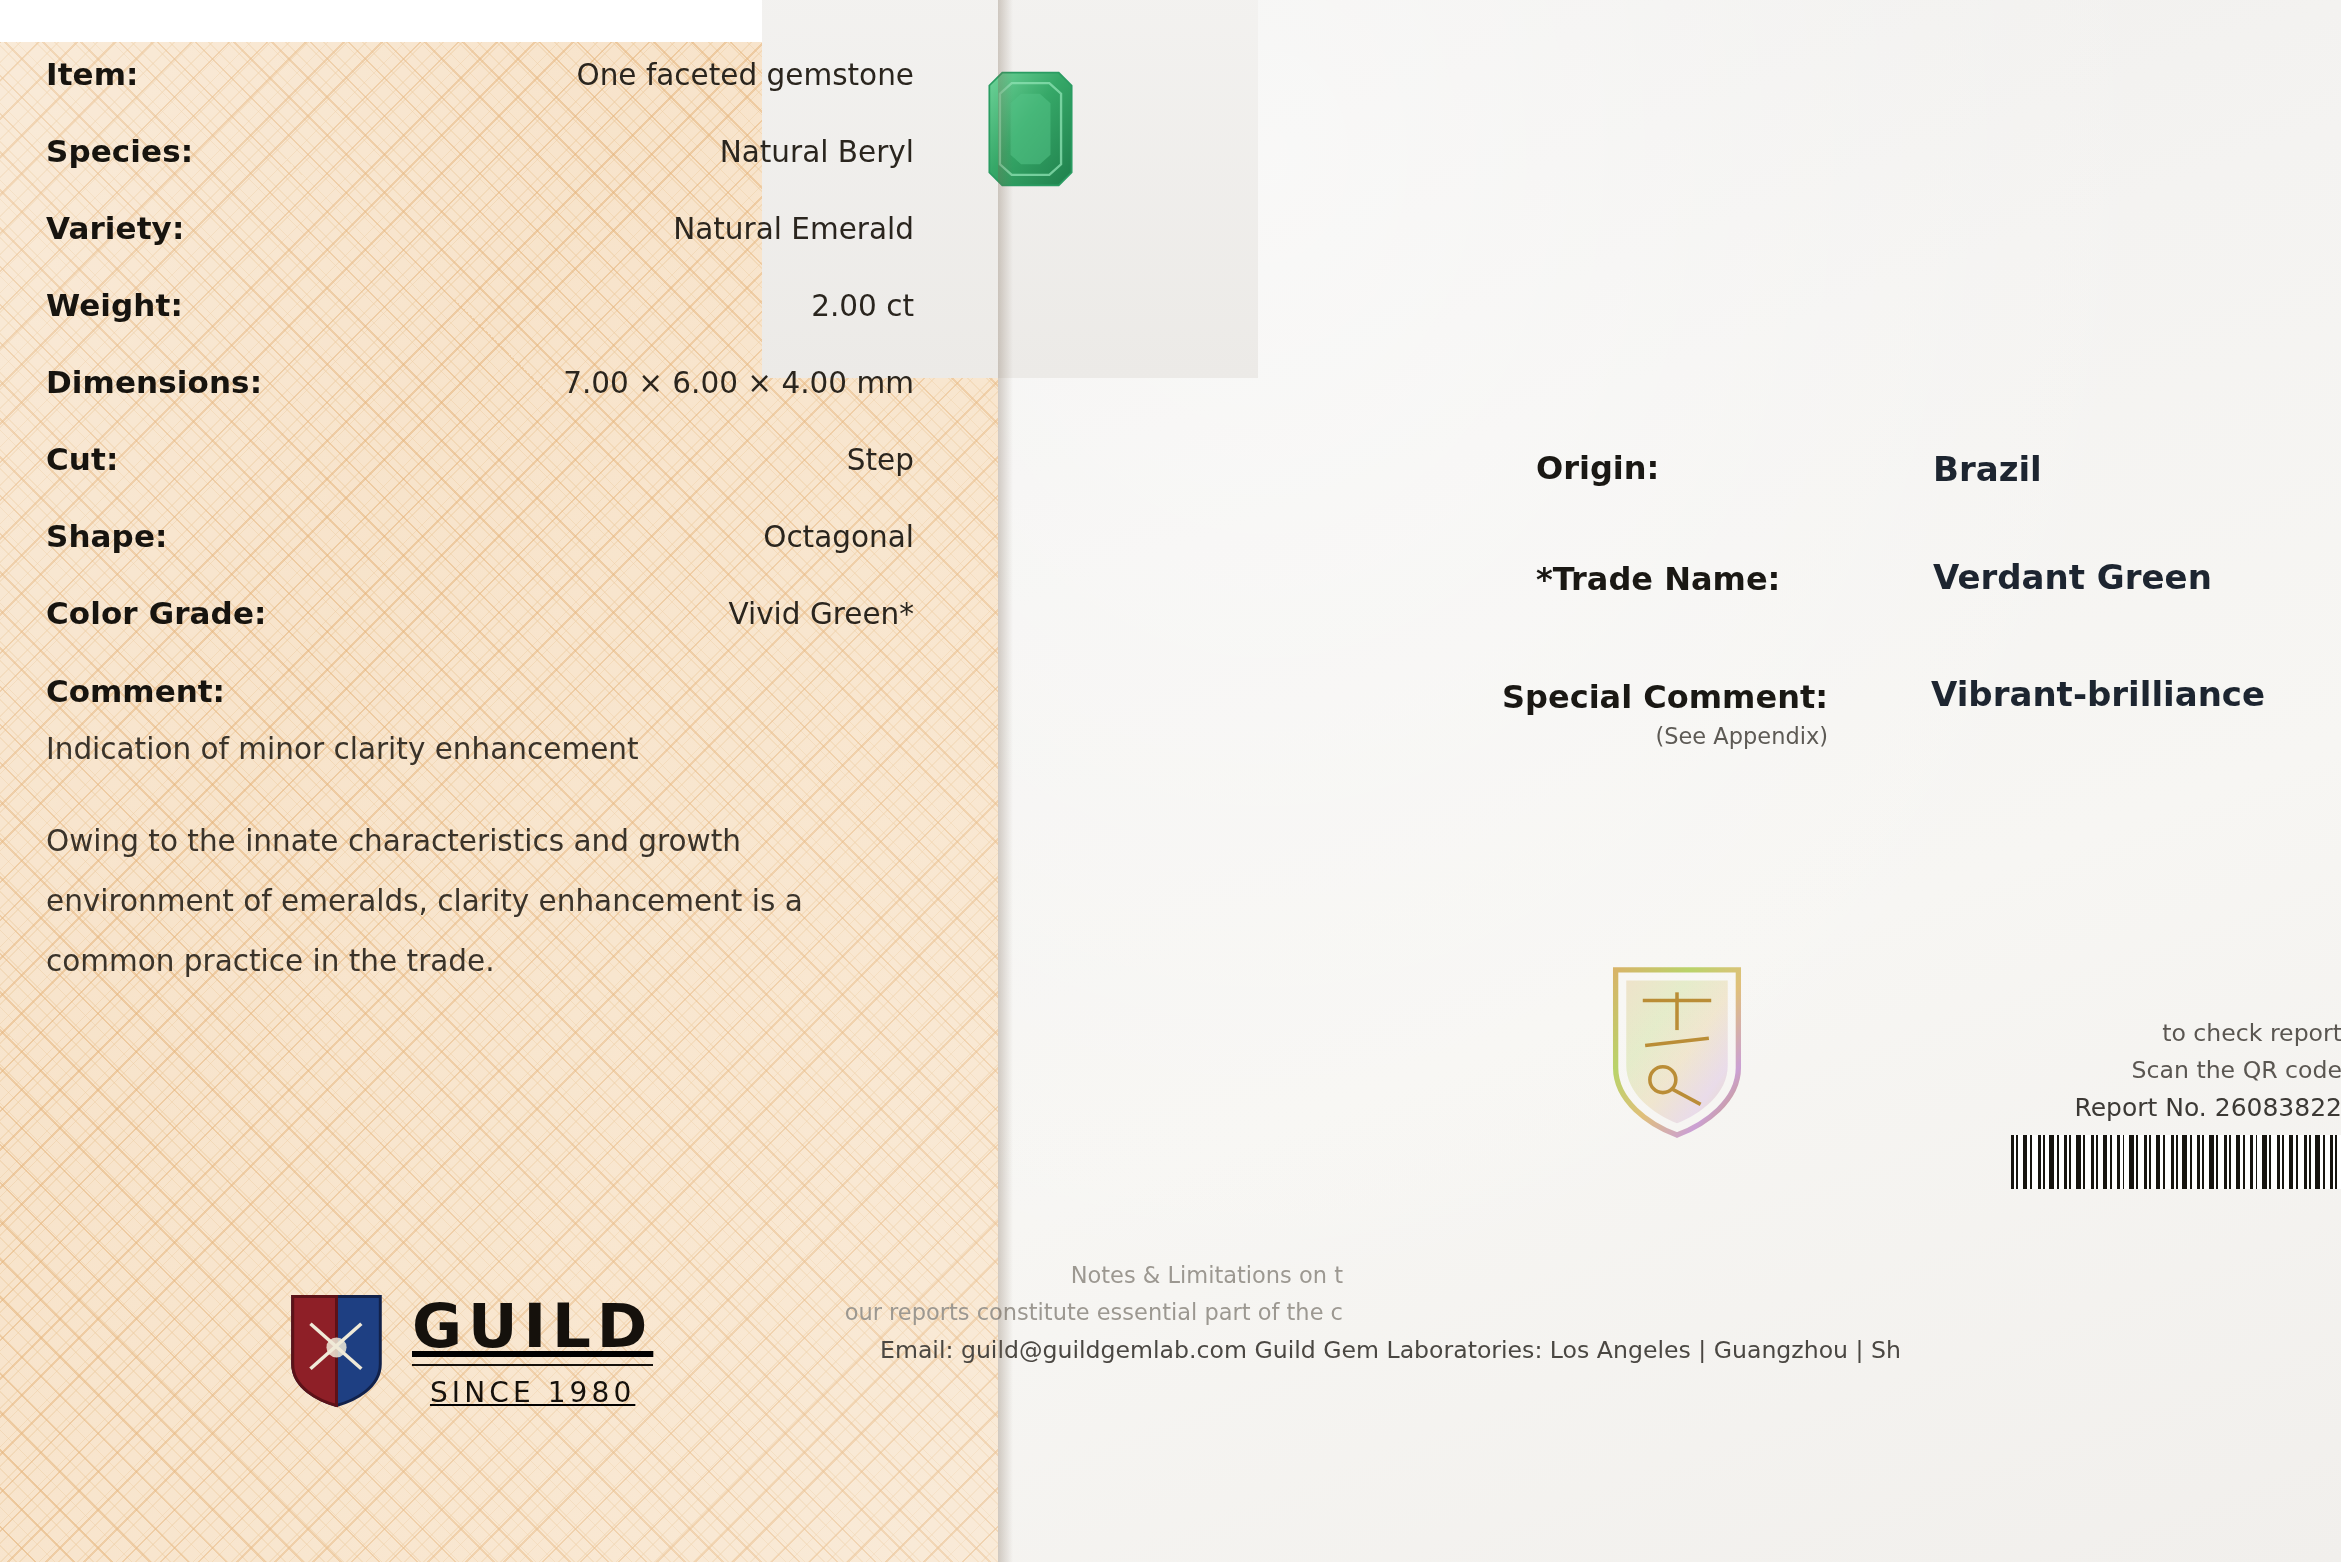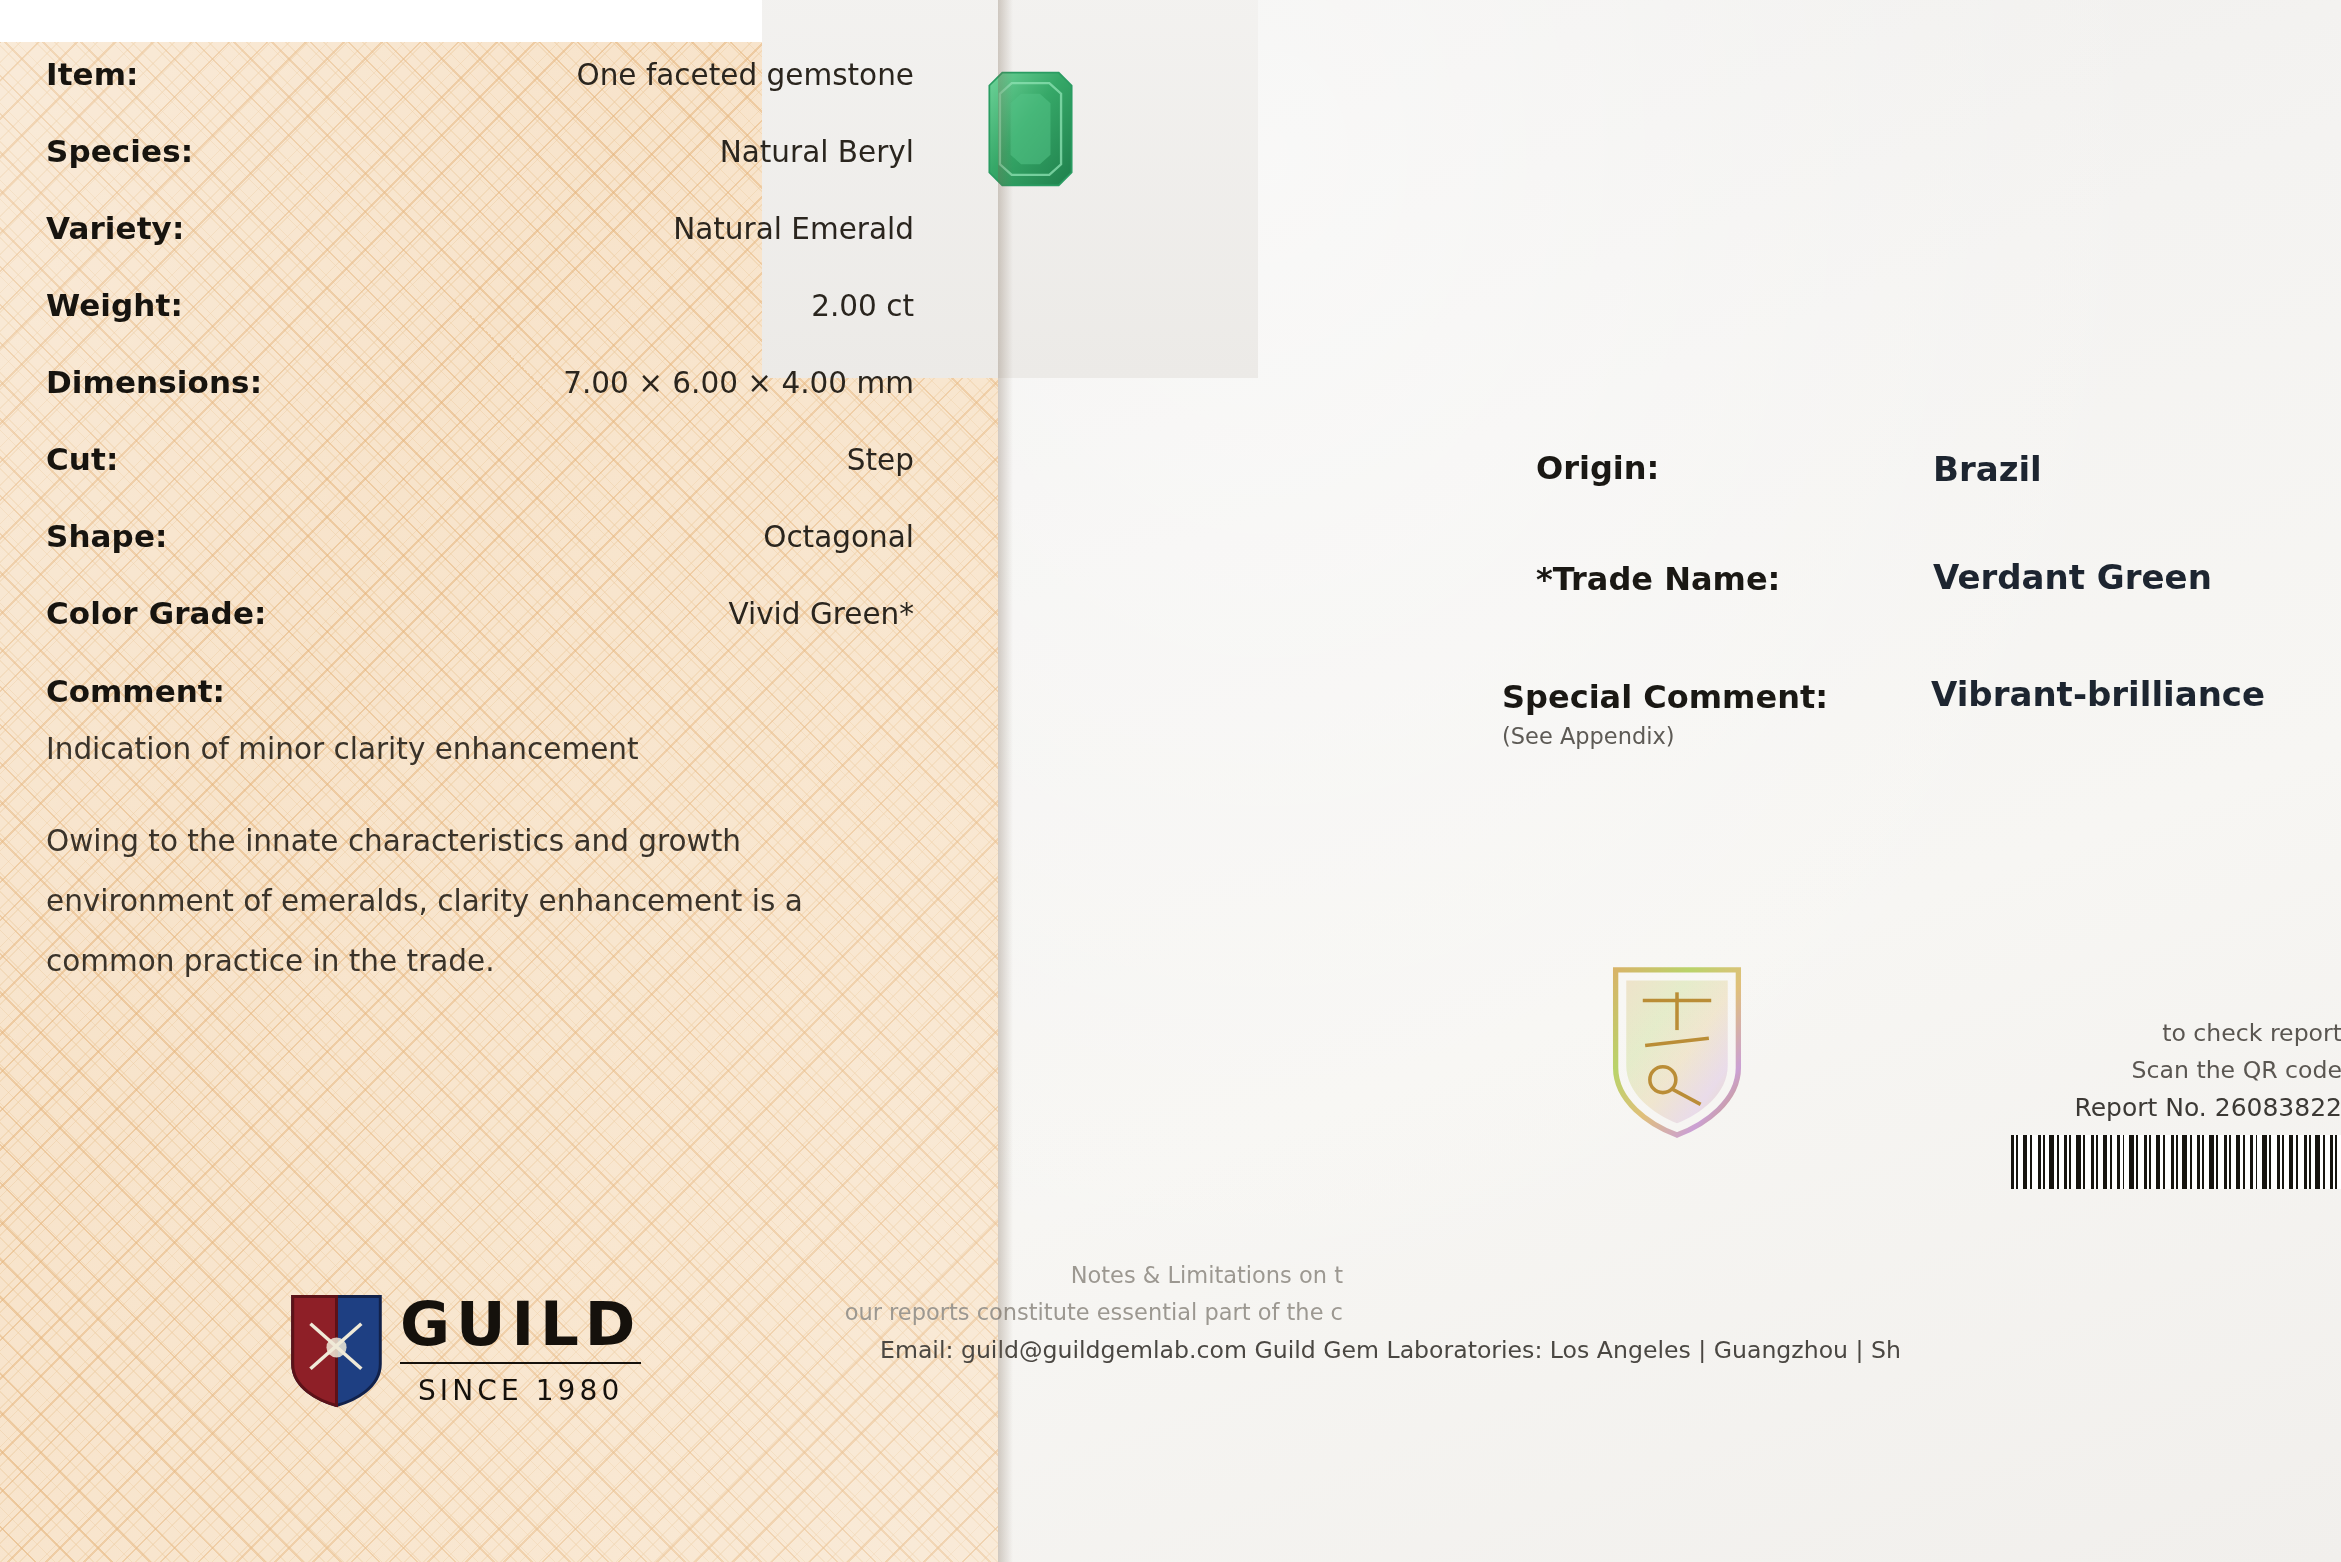--- a/index.html
+++ b/index.html
@@ -111,23 +111,24 @@
     color: #3a332a;
     z-index: 3;
   }
 
   
   #guild-logo-block {
     position: absolute;
     left: 289px;
     top: 1251px;
     display: flex;
-    align-items: flex-start;
-    gap: 16px;
-    z-index: 4;
+    align-items: flex-end;
+    gap: 28px;
+    z-index: 4;
+    text-decoration: underline;
   }
   #guild-shield {
     position: relative;
     width: 95px;
     height: 116px;
   }
   #guild-wordmark {
     display: flex;
     flex-direction: column;
     align-items: center;
@@ -167,20 +168,21 @@
     top: 70px;
     width: 87px;
     height: 118px;
     z-index: 3;
   }
 
   
   .rfield {
     position: absolute;
     z-index: 4;
+    text-align: right;
   }
   .rfield-label {
     font-weight: bold;
     font-size: 32px;
     color: #1a1814;
   }
   .rfield-value {
     font-weight: bold;
     font-size: 34px;
     color: #1d2530;

